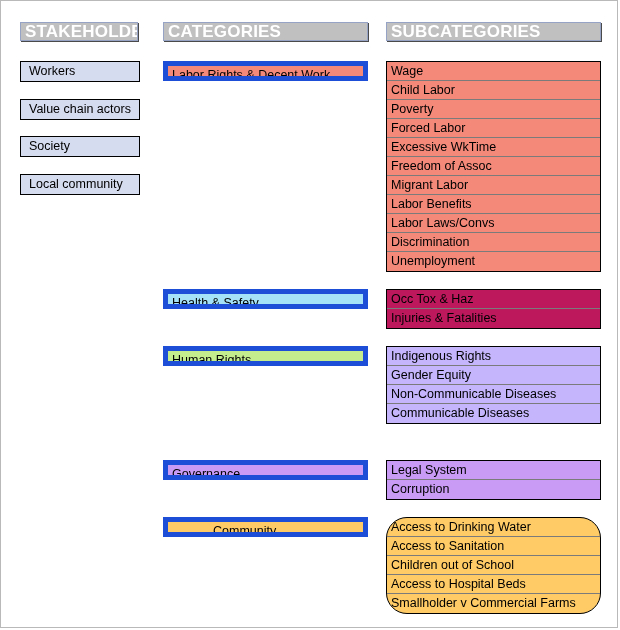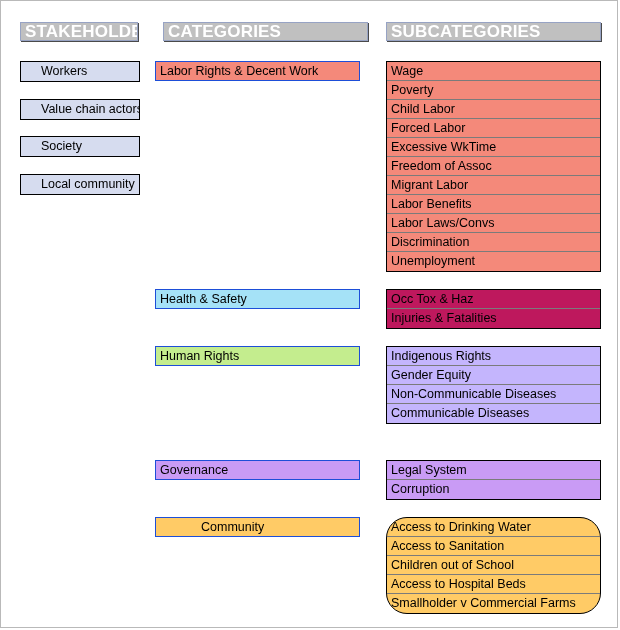--- a/index.html
+++ b/index.html
@@ -47,33 +47,33 @@
   .stake-box {
     position: absolute;
     left: 19px;
     width: 120px;
     height: 21px;
     background: #d6dcef;
     border: 1px solid #000000;
     box-sizing: border-box;
     font-size: 12.5px;
     line-height: 19px;
-    padding-left: 20px;
+    padding-left: 8px;
     color: #000000;
     white-space: nowrap;
     overflow: hidden;
   }
 
   
   .cat-box {
     position: absolute;
-    left: 154px;
+    left: 162px;
     width: 205px;
     height: 20px;
-    border: 1px solid #1d4ed8;
+    border: 5px solid #1d4ed8;
     box-sizing: border-box;
     font-size: 12.5px;
     line-height: 18px;
     padding-left: 4px;
     color: #000000;
     white-space: nowrap;
     overflow: hidden;
   }
 
   
@@ -115,22 +115,22 @@
   <div id="categories-column">
       <div class="cat-box" style="top: 60px; background: rgb(244, 137, 122);">Labor Rights &amp; Decent Work</div>
       <div class="cat-box" style="top: 288px; background: rgb(165, 226, 247);">Health &amp; Safety</div>
       <div class="cat-box" style="top: 345px; background: rgb(196, 237, 142);">Human Rights</div>
       <div class="cat-box" style="top: 459px; background: rgb(201, 155, 245);">Governance</div>
       <div class="cat-box" style="top: 516px; background: rgb(255, 203, 102); padding-left: 45px;">Community</div>
     </div>
   <div id="subcategories-column">
       <div class="sub-group" style="top: 60px; background: rgb(244, 137, 122);">
         <div class="sub-row">Wage</div>
+        <div class="sub-row">Child Labor</div>
         <div class="sub-row">Poverty</div>
-        <div class="sub-row">Child Labor</div>
         <div class="sub-row">Forced Labor</div>
         <div class="sub-row">Excessive WkTime</div>
         <div class="sub-row">Freedom of Assoc</div>
         <div class="sub-row">Migrant Labor</div>
         <div class="sub-row">Labor Benefits</div>
         <div class="sub-row">Labor Laws/Convs</div>
         <div class="sub-row">Discrimination</div>
         <div class="sub-row">Unemployment</div>
       </div>
       <div class="sub-group" style="top: 288px; background: #be185d;">

